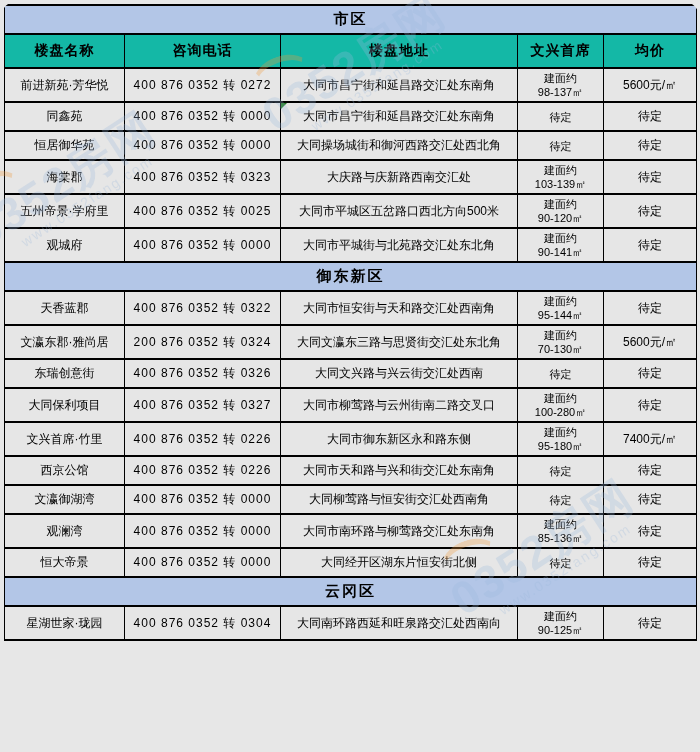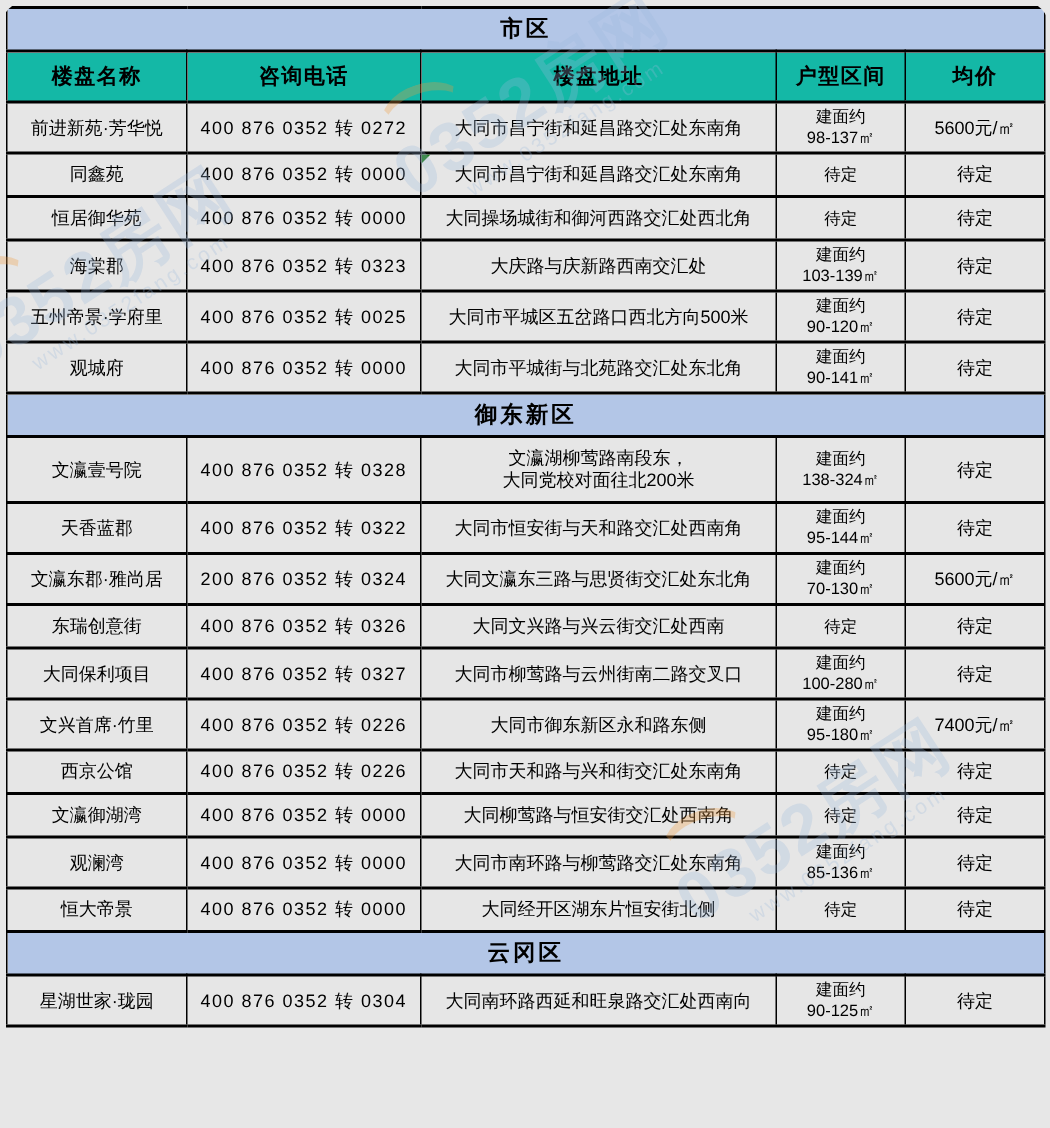--- a/index.html
+++ b/index.html
@@ -106,21 +106,21 @@
       <col style="width:93px">
     </colgroup>
     <tbody id="table-body">
         <tr class="band">
           <td colspan="5">市区</td>
         </tr>
         <tr class="colhead-row">
           <th>楼盘名称</th>
           <th>咨询电话</th>
           <th>楼盘地址</th>
-          <th>户型区间</th>
+          <th>文兴首席</th>
           <th>均价</th>
         </tr>
         <tr class="r-mid">
           <td class="cell-name">前进新苑·芳华悦</td>
           <td class="cell-phone">400 876 0352 转 0272</td>
           <td class="cell-addr">
             <div class="line">大同市昌宁街和延昌路交汇处东南角</div>
           </td>
           <td class="cell-hx">
             <div class="line">建面约</div>
@@ -182,33 +182,20 @@
             <div class="line">大同市平城街与北苑路交汇处东北角</div>
           </td>
           <td class="cell-hx">
             <div class="line">建面约</div>
             <div class="line">90-141㎡</div>
           </td>
           <td class="cell-price">待定</td>
         </tr>
         <tr class="band">
           <td colspan="5">御东新区</td>
-        </tr>
-        <tr class="r-tall">
-          <td class="cell-name">文瀛壹号院</td>
-          <td class="cell-phone">400 876 0352 转 0328</td>
-          <td class="cell-addr">
-            <div class="line">文瀛湖柳莺路南段东，</div>
-            <div class="line">大同党校对面往北200米</div>
-          </td>
-          <td class="cell-hx">
-            <div class="line">建面约</div>
-            <div class="line">138-324㎡</div>
-          </td>
-          <td class="cell-price">待定</td>
         </tr>
         <tr class="r-mid">
           <td class="cell-name">天香蓝郡</td>
           <td class="cell-phone">400 876 0352 转 0322</td>
           <td class="cell-addr">
             <div class="line">大同市恒安街与天和路交汇处西南角</div>
           </td>
           <td class="cell-hx">
             <div class="line">建面约</div>
             <div class="line">95-144㎡</div>

